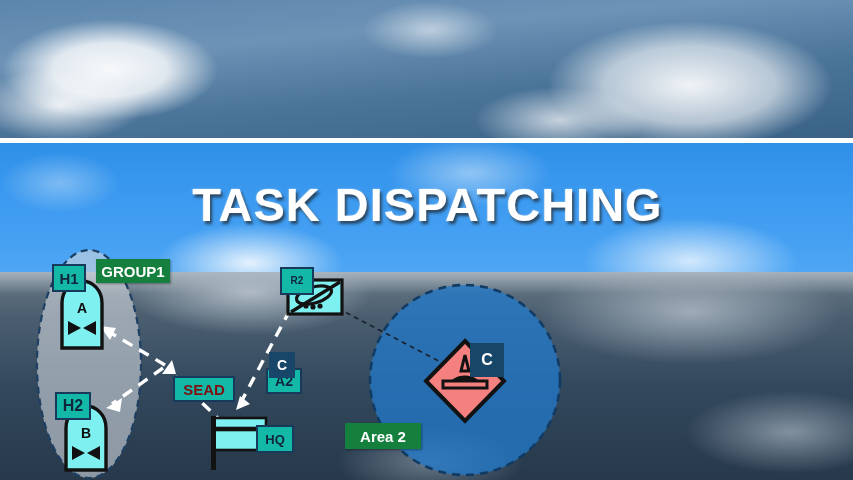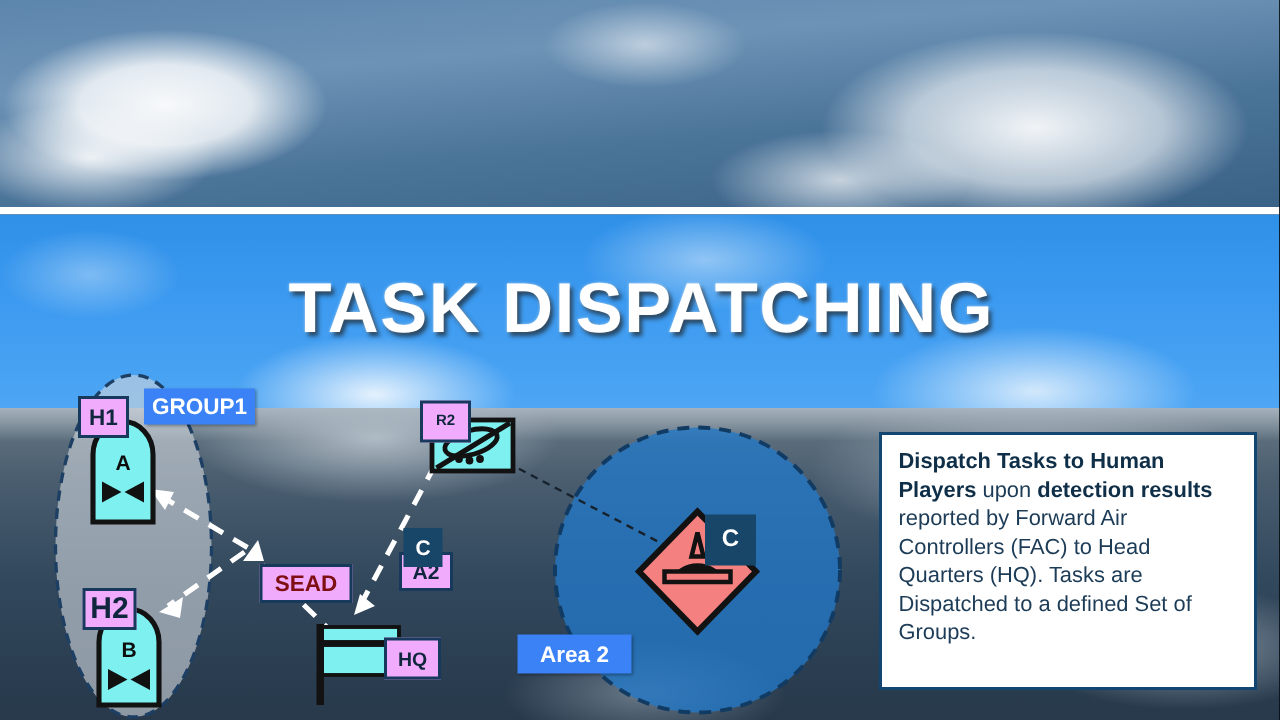--- a/index.html
+++ b/index.html
@@ -42,31 +42,31 @@
     position:absolute;left:1px;top:177px;width:853px;text-align:center;
     font-size:47px;font-weight:bold;letter-spacing:1px;color:#ffffff;
     text-shadow:2px 3px 3px rgba(30,40,50,.75), 0 0 2px rgba(255,255,255,.6);
     font-family:"Liberation Sans", sans-serif;
   }
 
   
   #overlay{position:absolute;left:0;top:0;width:853px;height:480px;}
 
   
-  .lbl{position:absolute;background:#f0abfc;border:2px solid #16395c;
+  .lbl{position:absolute;background:#14b8a6;border:2px solid #16395c;
        font-weight:bold;color:#10263d;line-height:1;white-space:nowrap;
        display:flex;align-items:center;justify-content:center;}
-  .banner{position:absolute;background:#3b82f6;color:#ffffff;font-weight:bold;
+  .banner{position:absolute;background:#15803d;color:#ffffff;font-weight:bold;
           display:flex;align-items:center;justify-content:center;white-space:nowrap;
           box-shadow:1px 1px 2px rgba(0,0,0,.35);}
   .cbox{position:absolute;background:#184668;color:#ffffff;font-weight:bold;
         display:flex;align-items:center;justify-content:center;}
 
   #lbl-h1{left:52px;top:264px;width:30px;height:24px;font-size:15px;}
-  #lbl-h2{left:55px;top:392px;width:32px;height:24px;font-size:20px;}
+  #lbl-h2{left:55px;top:392px;width:32px;height:24px;font-size:16px;}
   #lbl-r2{left:280px;top:267px;width:30px;height:24px;font-size:10px;}
   #lbl-a2{left:266px;top:334px;width:32px;height:22px;font-size:14px;margin-top:34px;}
   #lbl-hq{left:256px;top:425px;width:34px;height:24px;font-size:13px;}
   #lbl-sead{left:173px;top:376px;width:58px;height:22px;font-size:15px;color:#7e0f13;}
 
   #banner-group1{left:96px;top:259px;width:74px;height:24px;font-size:15px;}
   #banner-area2{left:345px;top:423px;width:76px;height:26px;font-size:15px;}
 
   #cbox-a2{left:269px;top:352px;width:26px;height:26px;font-size:14px;}
   #cbox-sam{left:470px;top:343px;width:34px;height:34px;font-size:16px;}
@@ -159,17 +159,14 @@
   <div class="lbl" id="lbl-a2">A2</div>
   <div class="lbl" id="lbl-hq">HQ</div>
   <div class="lbl" id="lbl-sead">SEAD</div>
 
   <div class="cbox" id="cbox-a2">C</div>
   <div class="cbox" id="cbox-sam">C</div>
 
   <div class="banner" id="banner-group1">GROUP1</div>
   <div class="banner" id="banner-area2">Area 2</div>
 
-  <div id="panel">
-    <p><b>Dispatch Tasks to Human Players</b><span> upon </span><b>detection results</b><span> reported by Forward Air Controllers (FAC) to Head Quarters (HQ). Tasks are Dispatched to a defined Set of Groups.</span></p>
-  </div>
 
 </div>
 
 </body></html>

